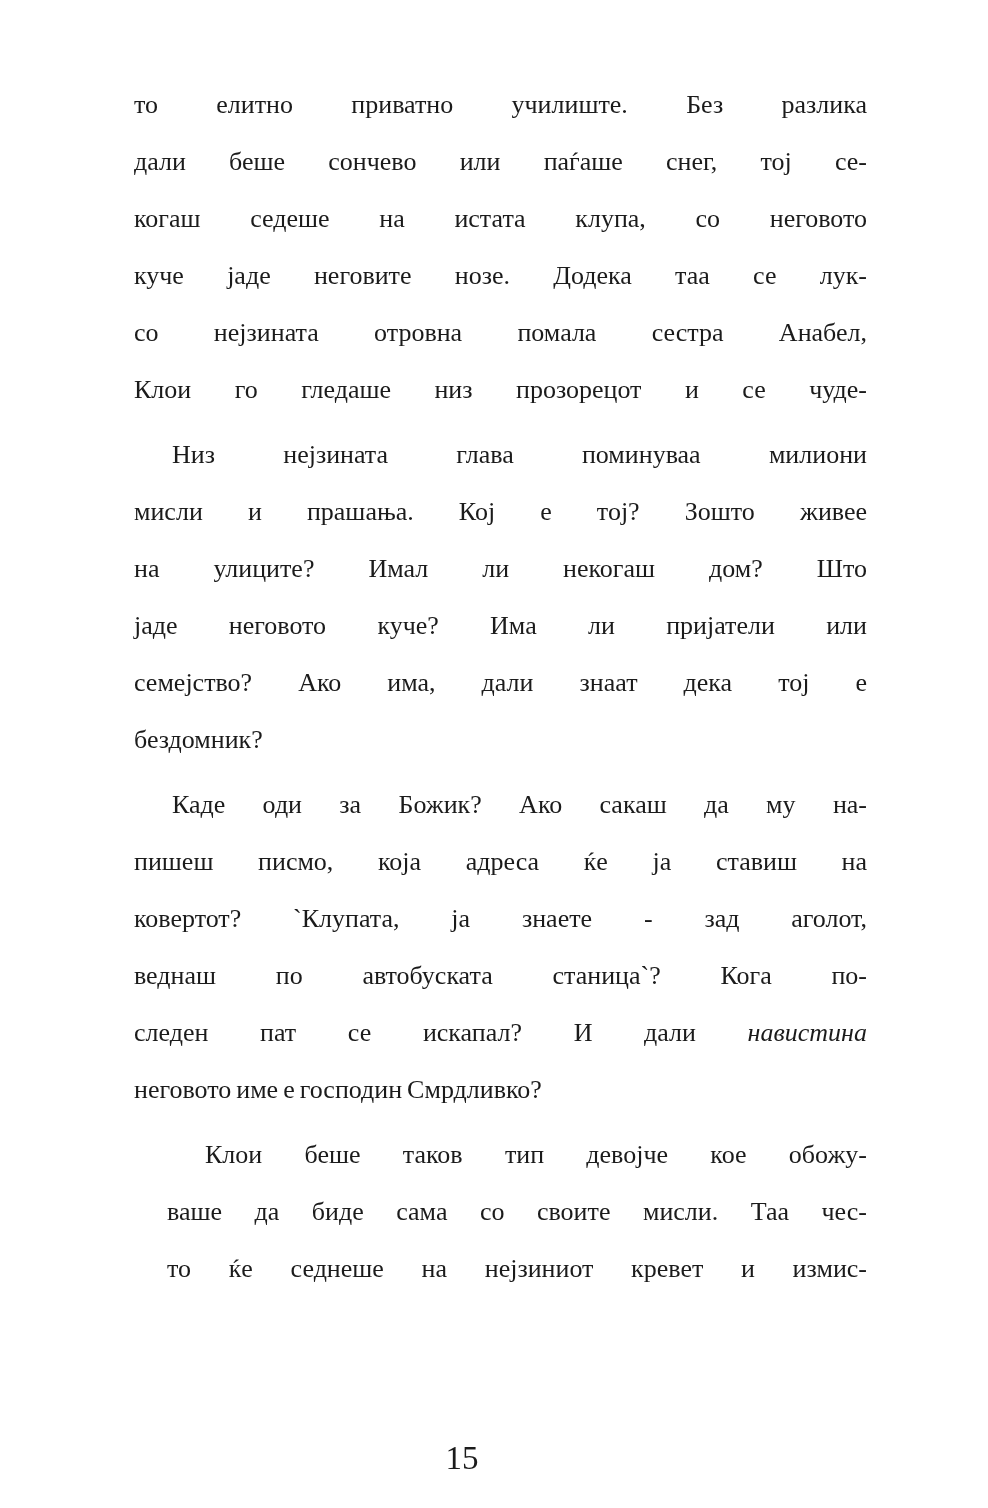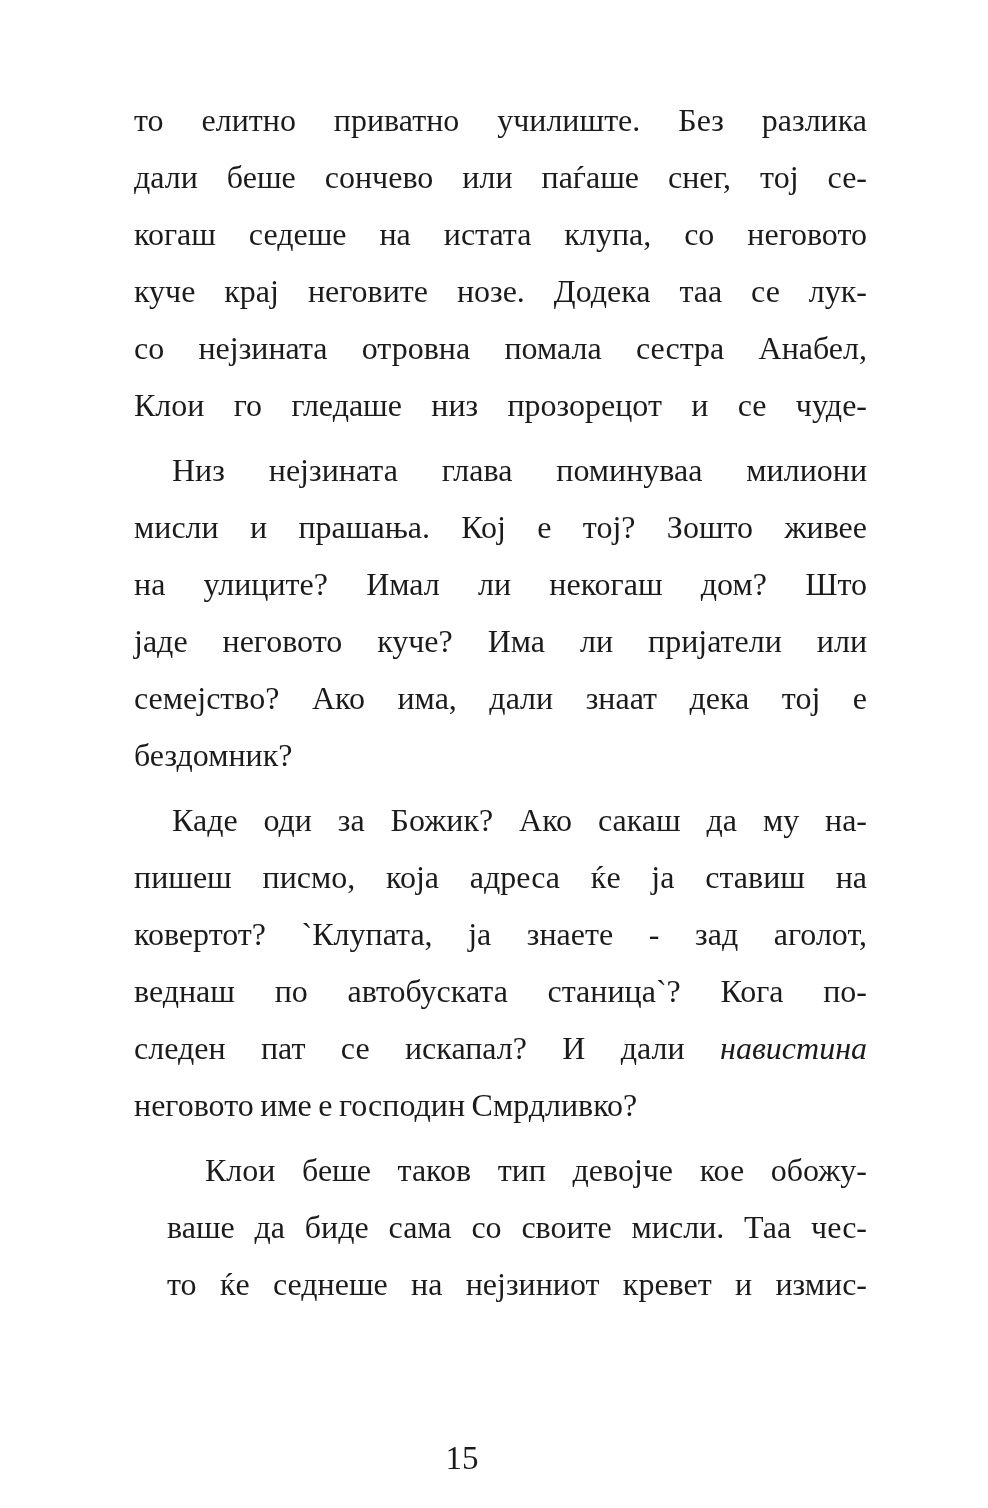--- a/index.html
+++ b/index.html
@@ -11,23 +11,23 @@
     height: 1508px;
     background: #ffffff;
     color: #1b1b1b;
     font-family: "Liberation Serif", serif;
     position: relative;
     overflow: hidden;
   }
   .text-block {
     position: absolute;
     left: 134px;
-    top: 92px;
+    top: 76px;
     width: 733px;
-    font-size: 32px;
+    font-size: 26px;
     line-height: 57px;
     word-spacing: -1.5px;
     font-family: Liberation Serif, serif;
   }
   .paragraph {
     margin: 0 0 8px 0;
   }
   .paragraph:last-child {
     margin-bottom: 0;
     margin-left: 33px;
@@ -58,21 +58,21 @@
   }
 </style>
 </head>
 <body>
 
 <div class="text-block">
     <div class="paragraph">
       <div class="line just first"><span>то елитно приватно училиште. Без разлика</span></div>
       <div class="line just"><span>дали беше сончево или паѓаше снег, тој се-</span></div>
       <div class="line just"><span>когаш седеше на истата клупа, со неговото</span></div>
-      <div class="line just"><span>куче крај неговите нозе. Додека таа се лук-</span></div>
+      <div class="line just"><span>куче јаде неговите нозе. Додека таа се лук-</span></div>
       <div class="line just"><span>со нејзината отровна помала сестра Анабел,</span></div>
       <div class="line just"><span>Клои го гледаше низ прозорецот и се чуде-</span></div>
     </div>
     <div class="paragraph indent">
       <div class="line just first"><span>Низ нејзината глава поминуваа милиони</span></div>
       <div class="line just"><span>мисли и прашања. Кој е тој? Зошто живее</span></div>
       <div class="line just"><span>на улиците? Имал ли некогаш дом? Што</span></div>
       <div class="line just"><span>јаде неговото куче? Има ли пријатели или</span></div>
       <div class="line just"><span>семејство? Ако има, дали знаат дека тој е</span></div>
       <div class="line"><span>бездомник?</span></div>

